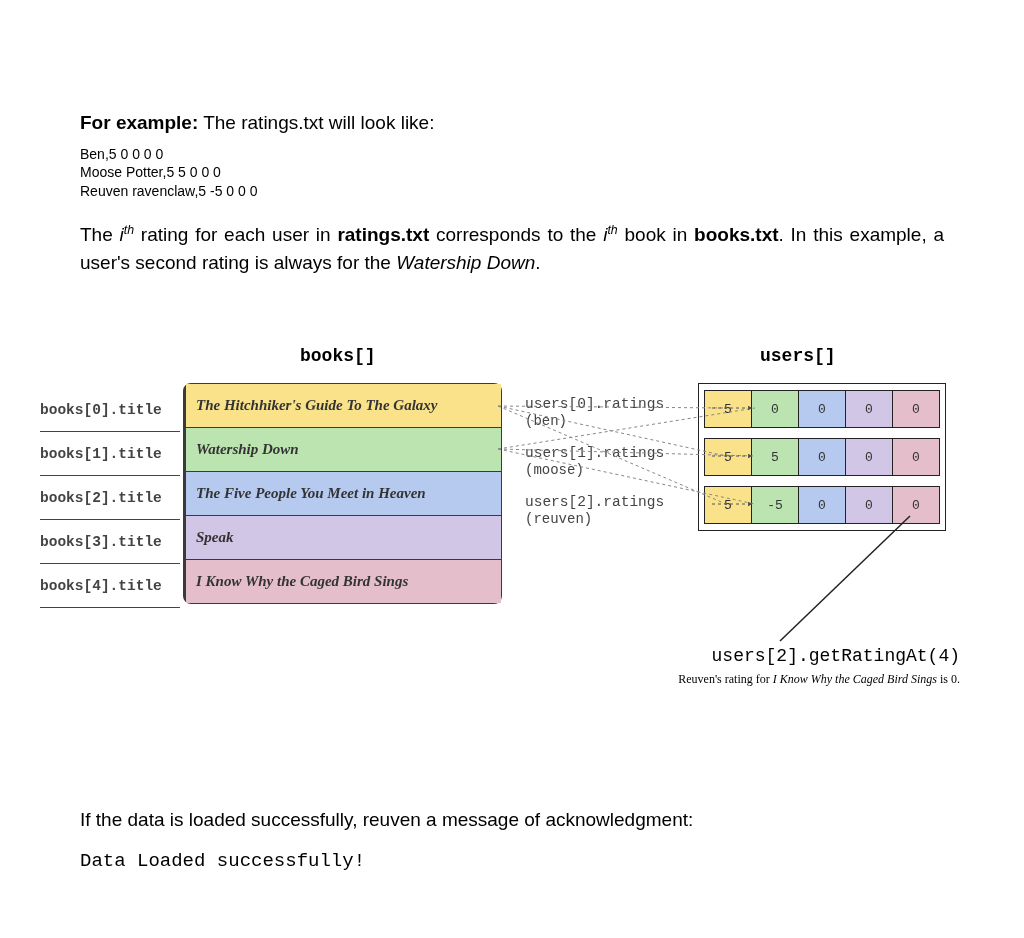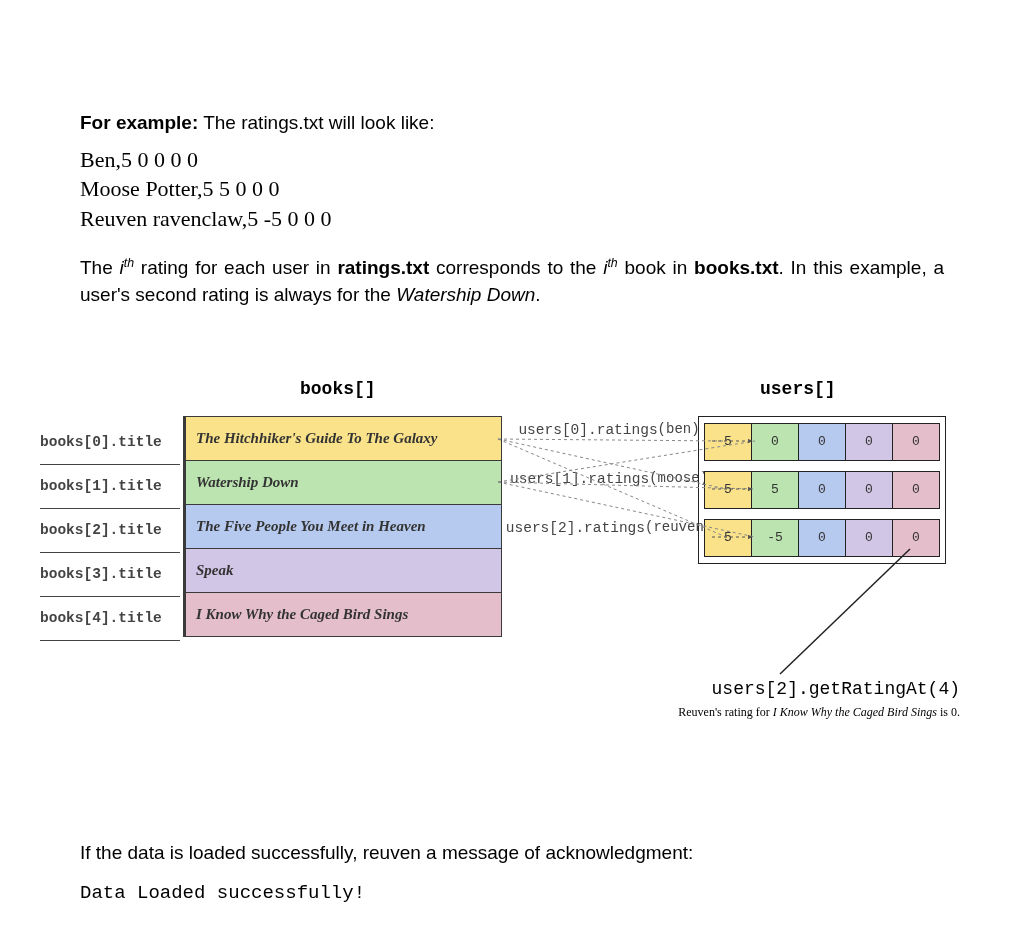--- a/index.html
+++ b/index.html
@@ -13,22 +13,22 @@
   .page {
     padding: 90px 80px 60px 80px;
   }
   .lead {
     font-size: 19px;
     line-height: 1.45;
     margin-bottom: 8px;
   }
   .lead strong { font-weight: 700; }
   .code-block {
-    font-family: Liberation Serif, serif;
-    font-size: 22px;
+    font-family: Liberation Sans, sans-serif;
+    font-size: 14px;
     white-space: pre;
     line-height: 1.35;
     margin: 0 0 20px 0;
   }
   .corr-para {
     font-size: 19px;
     line-height: 1.45;
     text-align: justify;
     margin-bottom: 60px;
   }
@@ -69,20 +69,21 @@
   }
   .books-stack {
     position: absolute;
     left: 143px;
     top: 47px;
     width: 315px;
     border-left: 3px solid #3a3a3a;
     border-top: 1px solid #3a3a3a;
     border-right: 1px solid #3a3a3a;
     border-bottom: 1px solid #3a3a3a;
+    border-radius: 8px;
   }
   .book-cell {
     height: 43px;
     display: flex;
     align-items: center;
     padding-left: 10px;
     font-family: Georgia, "Times New Roman", serif;
     font-style: italic;
     font-weight: 700;
     font-size: 15px;
@@ -98,21 +99,21 @@
     top: 52px;
     width: 168px;
   }
   .users-labels div {
     font-family: "Courier New", Courier, monospace;
     font-size: 14.5px;
     color: #444;
     height: 49px;
     line-height: 1.25;
     display: flex;
-    flex-direction: row;
+    flex-direction: column;
     justify-content: center;
   }
   .users-labels div span.sub { font-size: 14px; }
 
   .users-box {
     position: absolute;
     left: 658px;
     top: 47px;
     width: 236px;
     border: 1px solid #222;

